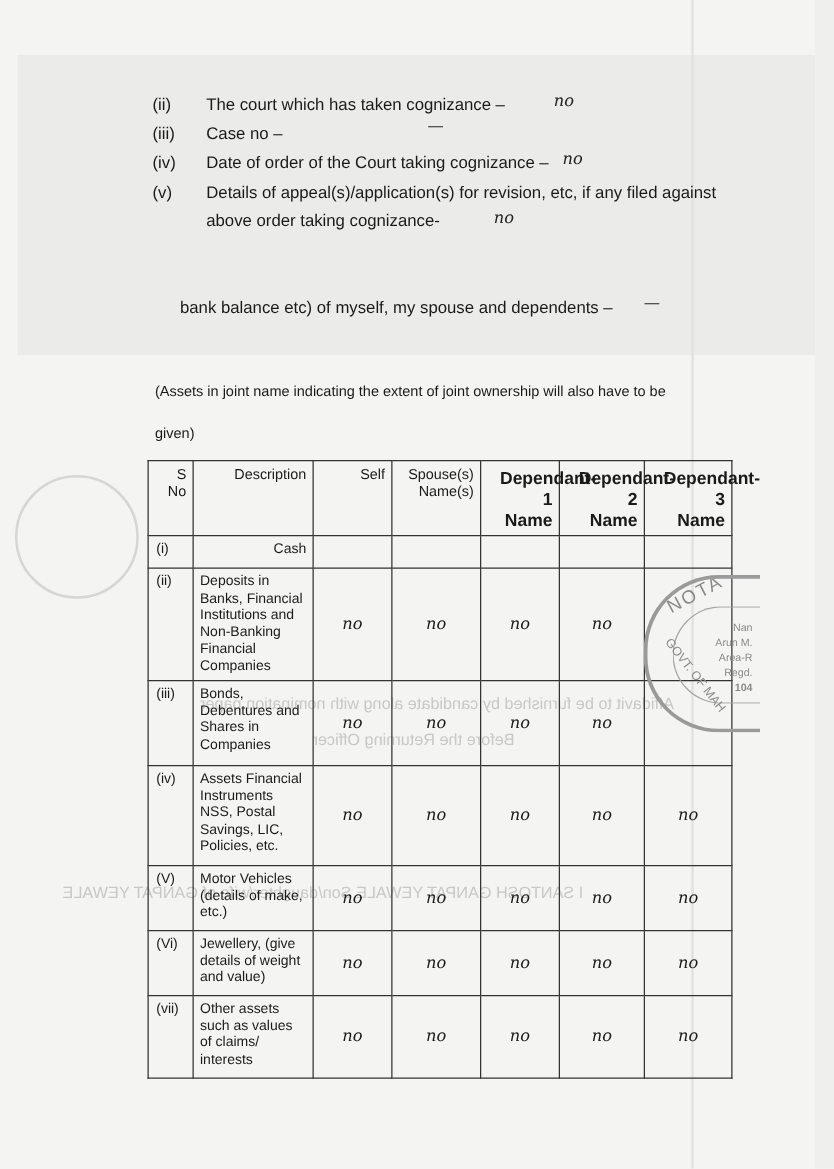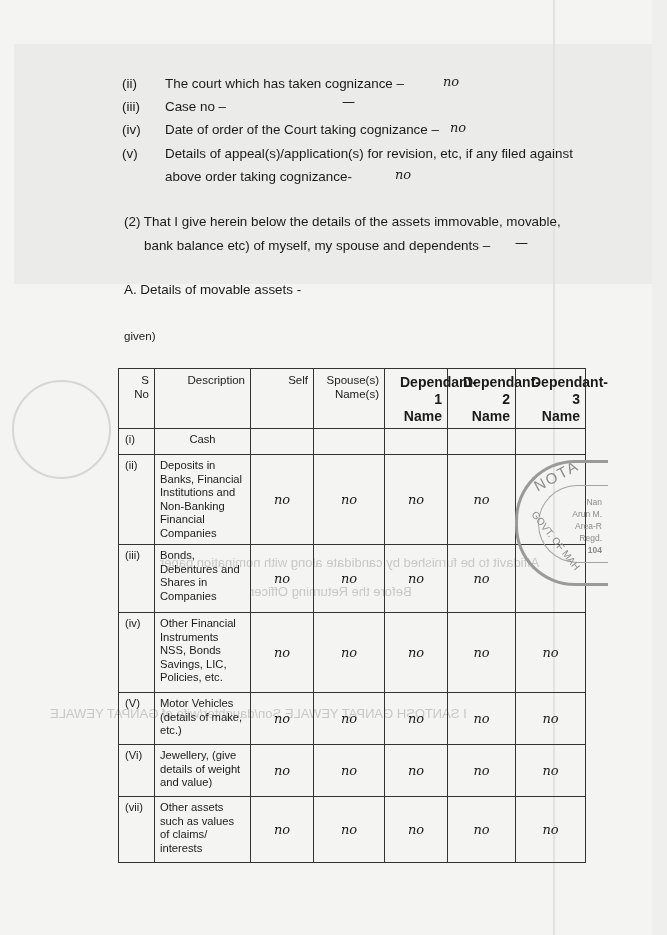--- a/index.html
+++ b/index.html
@@ -38,21 +38,21 @@
   table.assets td, table.assets th {
     border: 1.2px solid #333; vertical-align: top; padding: 4px 5px;
     font-weight: normal; line-height: 1.2;
   }
   table.assets th { text-align: right; font-size: 11.5px; padding-top: 5px; }
   table.assets th.tiny { font-size: 14px; font-weight: bold; padding-left: 15px; }
   table.assets td.sno { text-align: left; padding-left: 6px; }
   table.assets td.desc { font-size: 11.2px; }
   table.assets td.val { position: relative; text-align: center; vertical-align: middle; }
   .valtxt { font-family: "DejaVu Serif", serif; font-style: italic; font-size: 13px; }
-  .cash { font-size: 13px; text-align: center; }
+  .cash { font-size: 13px; text-align: right; }
 
   .stamp {
     position: absolute; left: 515px; top: 460px; width: 90px; height: 120px;
     border: 3px solid #9a9a9a; border-right: none; border-radius: 60px 0 0 60px;
     color: #8a8a8a; font-size: 9px; overflow: hidden;
   }
   .stamp .inner { position: absolute; left: 20px; top: 22px; width: 70px; height: 76px;
     border: 1.5px solid #a5a5a5; border-right: none; border-radius: 40px 0 0 40px; }
   .stamp .t1 { position: absolute; left: 14px; top: 4px; font-size: 15px; letter-spacing: 2px; transform: rotate(-28deg); }
   .stamp .t2 { position: absolute; left: 2px; top: 72px; font-size: 10px; transform: rotate(52deg); }
@@ -94,26 +94,25 @@
 
   <div class="list-row" style="top:146px;">
     <span class="num">(v)</span>
     <span class="txt">Details of appeal(s)/application(s) for revision, etc, if any filed against</span>
   </div>
   <div class="list-row" style="top:169px;">
     <span class="txt">above order taking cognizance-</span>
   </div>
   <span class="hand" style="left:395px; top:167px;">no</span>
 
-  <div class="para" style="left:124px; top:214px;">(2) That I give herein below the details of the assets immovable, movable,</div>
   <div class="para" style="left:144px; top:238px;">bank balance etc) of myself, my spouse and dependents –</div>
   <span class="hand" style="left:515px; top:235px;">—</span>
 
-  <div class="para" style="left:124px; top:282px;">A.  Details of movable assets -</div>
-  <div class="para small" style="left:124px; top:329px;">given)</div>
+  <div class="para small" style="left:124px; top:307px;">(Assets in joint name indicating the extent of joint ownership will also have to be</div>
+  <div class="para small" style="left:124px; top:340px;">given)</div>
 
   <table class="assets">
     <colgroup>
       <col style="width:36px">
         <col style="width:96px">
         <col style="width:63px">
         <col style="width:71px">
         <col style="width:63px">
         <col style="width:68px">
         <col style="width:70px">
@@ -150,21 +149,21 @@
       <td class="sno">(iii)</td>
       <td class="desc">Bonds, Debentures and Shares in Companies</td>
       <td class="val"><span class="valtxt">no</span></td>
       <td class="val"><span class="valtxt">no</span></td>
       <td class="val"><span class="valtxt">no</span></td>
       <td class="val"><span class="valtxt">no</span></td>
       <td class="val"><span class="valtxt"></span></td>
     </tr>
     <tr style="height:80px;">
       <td class="sno">(iv)</td>
-      <td class="desc">Other Financial Instruments NSS, Bonds Savings, LIC, Policies, etc.</td>
+      <td class="desc">Assets Financial Instruments NSS, Postal Savings, LIC, Policies, etc.</td>
       <td class="val"><span class="valtxt">no</span></td>
       <td class="val"><span class="valtxt">no</span></td>
       <td class="val"><span class="valtxt">no</span></td>
       <td class="val"><span class="valtxt">no</span></td>
       <td class="val"><span class="valtxt">no</span></td>
     </tr>
     <tr style="height:52px;">
       <td class="sno">(V)</td>
       <td class="desc">Motor Vehicles (details of make, etc.)</td>
       <td class="val"><span class="valtxt">no</span></td>

